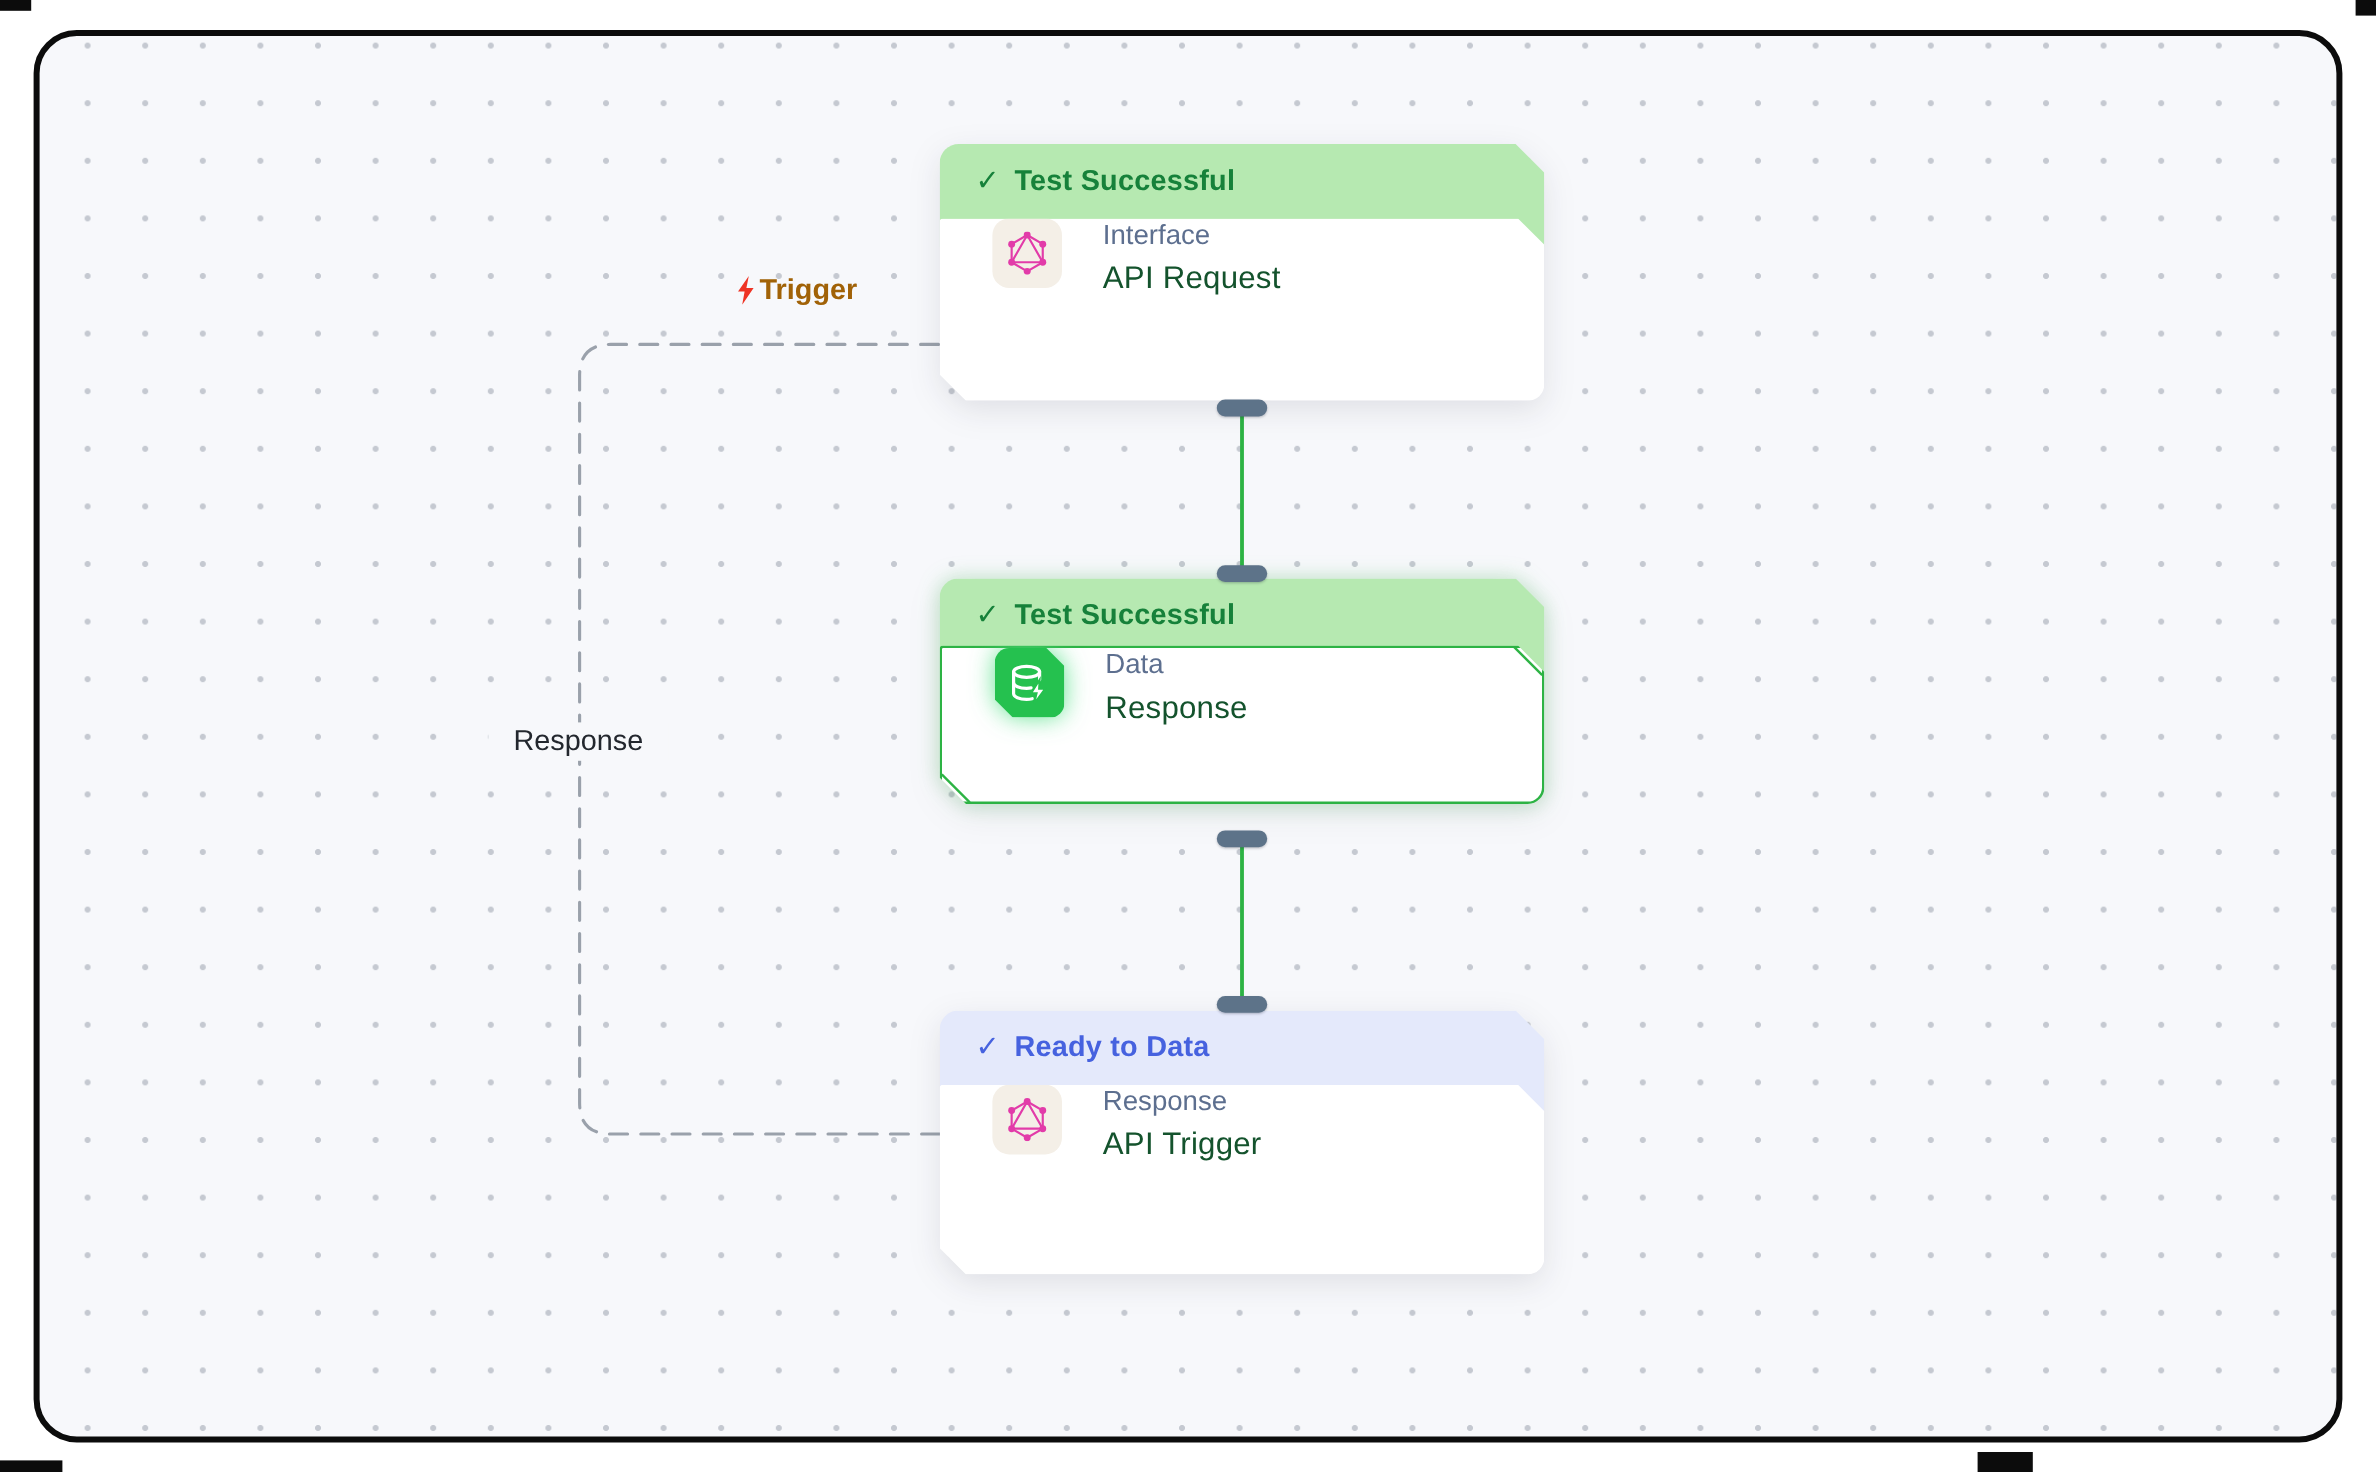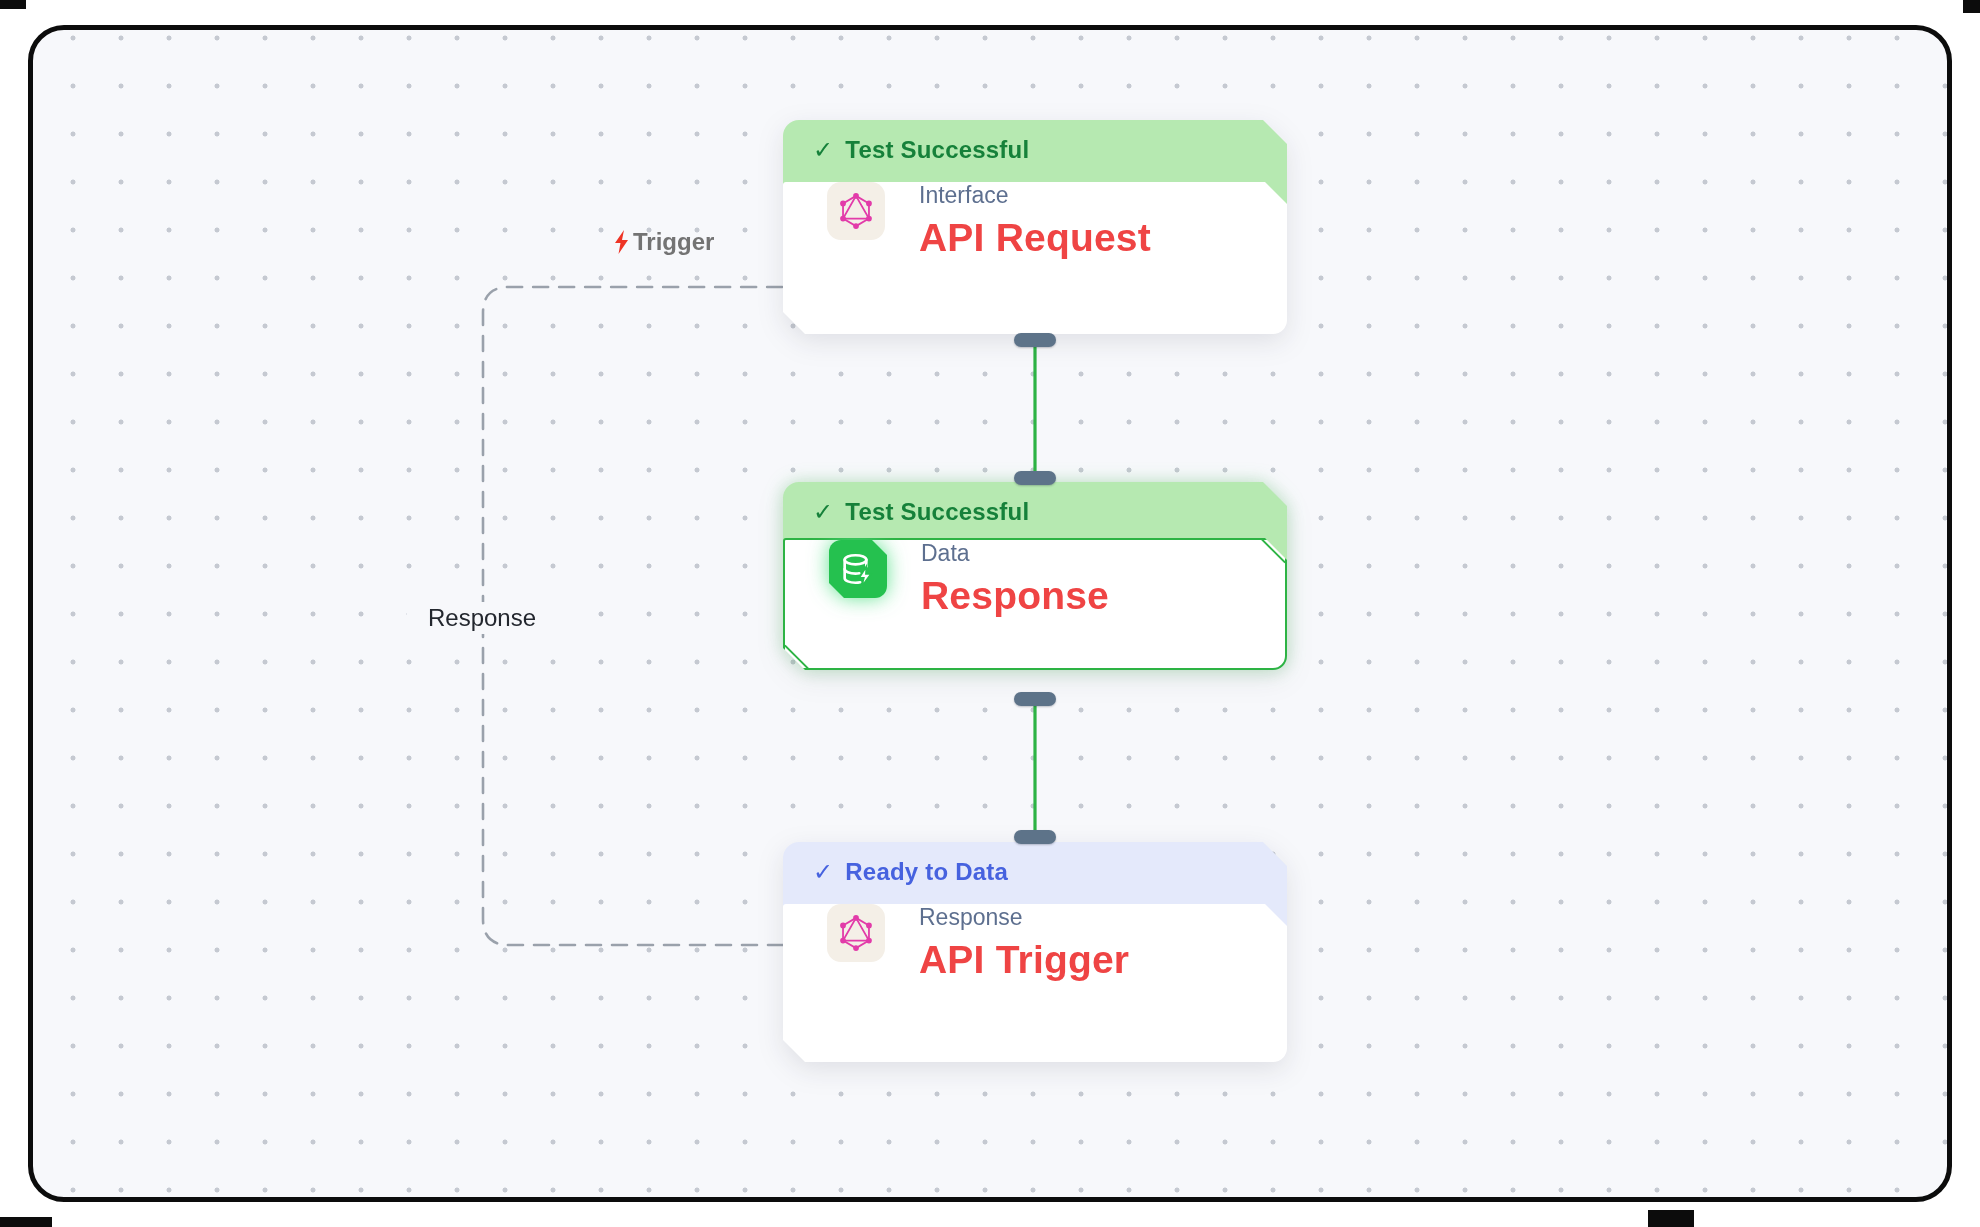--- a/index.html
+++ b/index.html
@@ -49,35 +49,35 @@
   #node-api-response{left:783px;top:842px;height:216px;}
   .node--selected{filter:drop-shadow(0 0 9px rgba(46,184,67,.28)) drop-shadow(0 8px 13px rgba(16,24,40,.08));}
 
   
   .bevel-edge{position:absolute;width:33px;height:2px;background:#2db344;z-index:4;}
   .bevel-edge.tr{right:-5px;top:10px;transform:rotate(45deg);}
   .bevel-edge.bl{left:-5px;bottom:10px;transform:rotate(45deg);}
 
   .node-texts{display:flex;flex-direction:column;gap:7px;}
   .node-category{font-size:23px;color:#5d6f8f;}
-  .node-title{font-size:39px;font-weight:700;color:#ef4444;letter-spacing:.2px;}
+  .node-title{font-size:26px;font-weight:400;color:#14532d;letter-spacing:.2px;}
 
   
   .icon-tile{width:58px;height:58px;border-radius:14px;flex:0 0 auto;
     display:flex;align-items:center;justify-content:center;}
   .icon-tile--beige{background:#f4efe7;}
   .icon-wrap-glow{filter:drop-shadow(0 0 10px rgba(74,222,128,.85));}
   .icon-tile--green{background:#25c14f;border-radius:12px;
     clip-path:polygon(0 0,calc(100% - 15px) 0,100% 15px,100% 100%,15px 100%,0 calc(100% - 15px));}
   .icon-tile svg{display:block;}
 
   
   .edge-label{position:absolute;z-index:4;}
   .trigger-label{left:613px;top:228px;display:flex;align-items:center;gap:3px;
-    color:#737373;font-size:24px;font-weight:700;}
+    color:#a16207;font-size:24px;font-weight:700;}
   .response-label{left:407px;top:602px;width:150px;text-align:center;
     font-size:24px;color:#23272e;background:#f7f8fb;padding:2px 0;}
 </style>
 </head>
 <body>
 
 <div class="stage">
 
   <div class="frame"></div>
 

